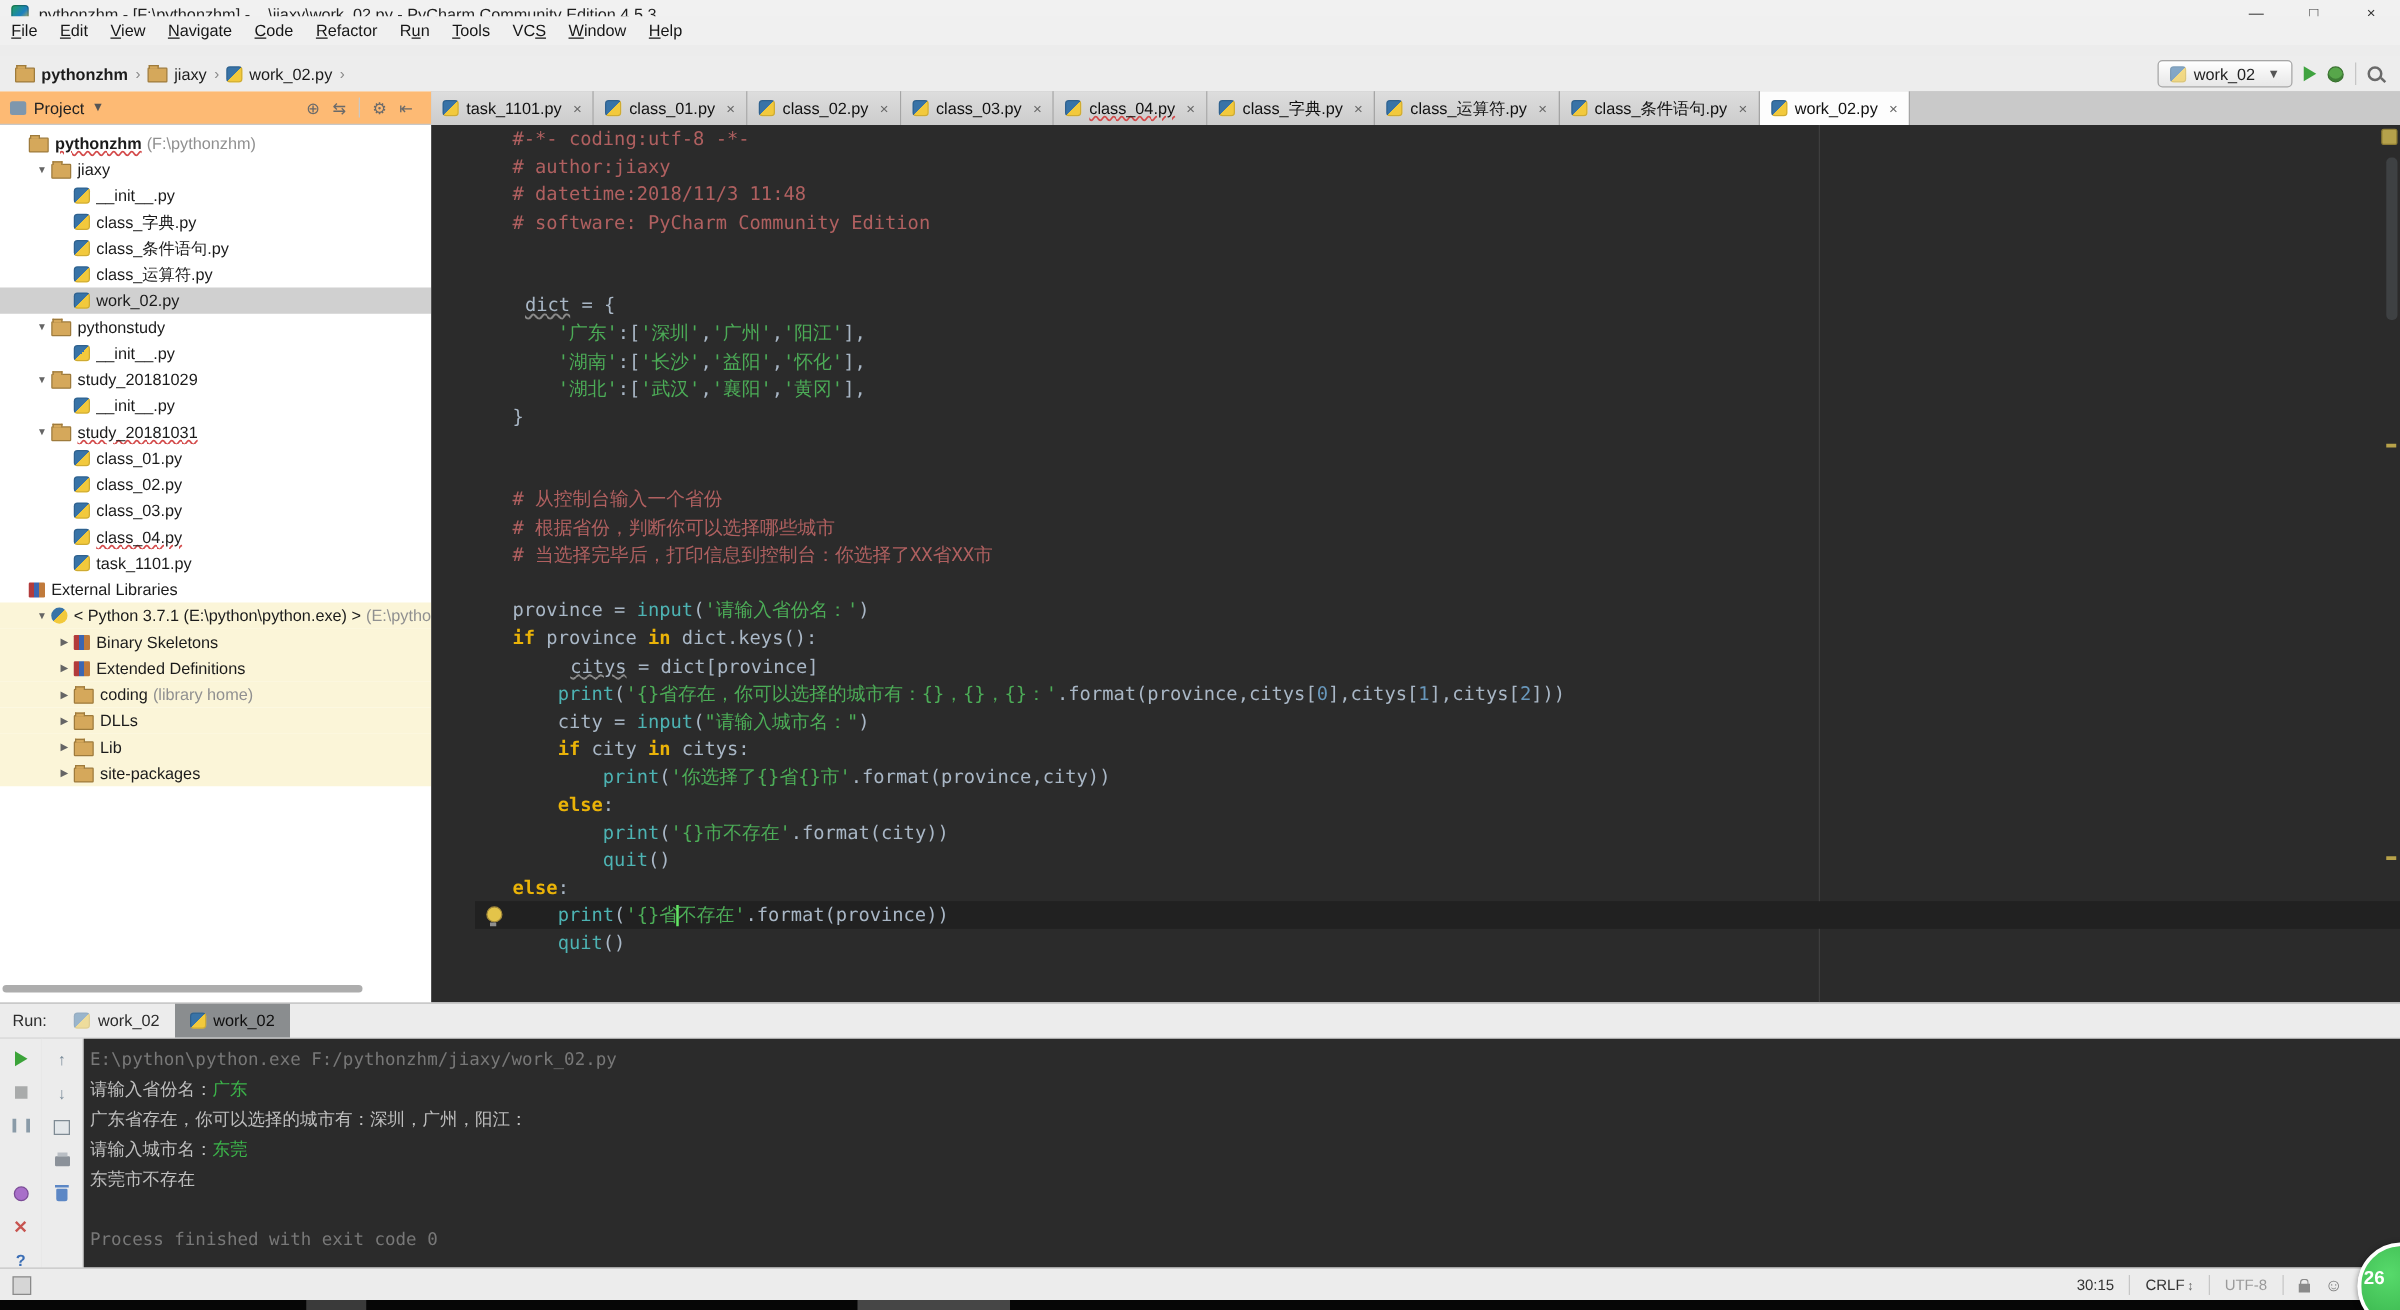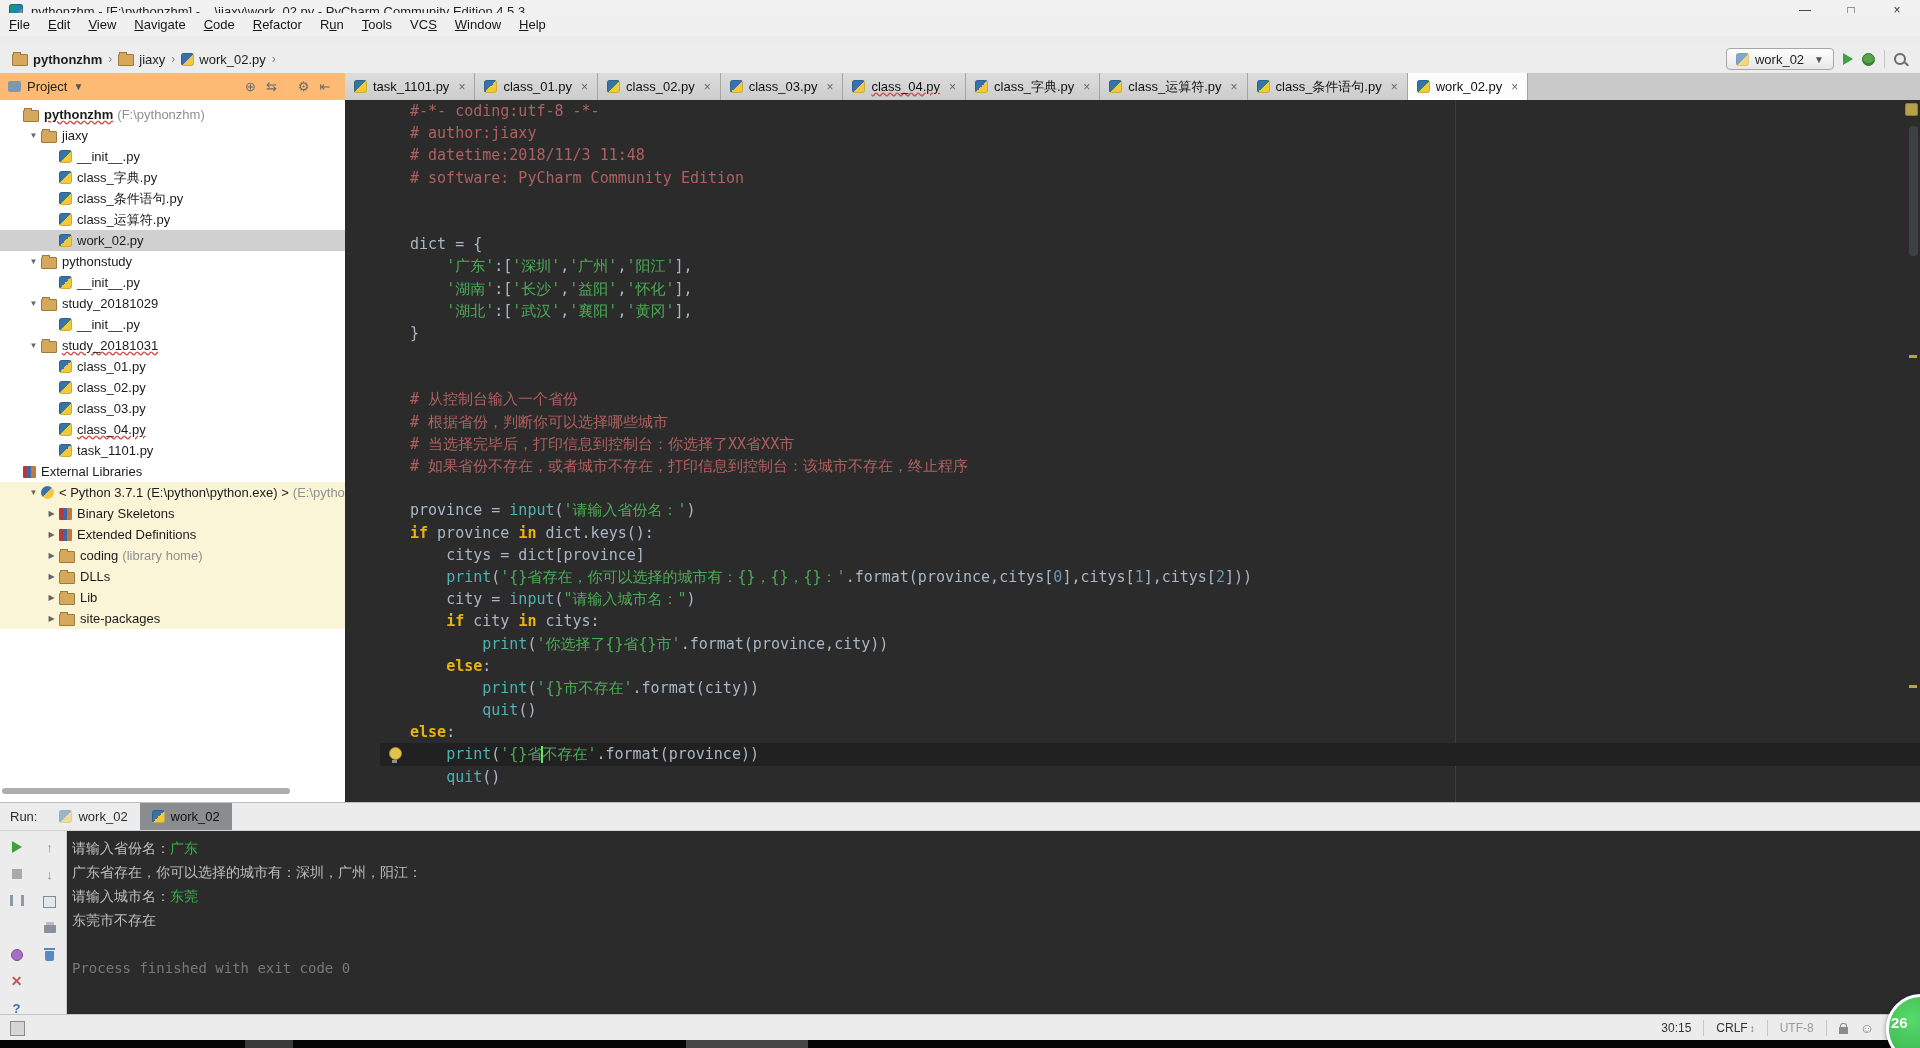--- a/index.html
+++ b/index.html
@@ -65,21 +65,21 @@
   .editor{position:absolute;left:345px;top:100px;right:0;height:702px;background:#2B2B2B;overflow:hidden;}
   .guide{position:absolute;left:1110px;top:0;bottom:0;width:1px;background:#3E3E3E;}
   .code{position:absolute;left:0;top:0;right:14px;font-family:"DejaVu Sans Mono",monospace;font-size:15px;line-height:22.2px;color:#A9B7C6;padding-left:35px;}
   .cl{height:22.2px;white-space:pre;padding-left:30px;}
   .cl.current{background:#212121;position:relative;margin-right:-14px;}
   .cm{color:#B06060;}
   .st{color:#4CAC57;}
   .kw{color:#eab308;font-weight:bold;}
   .fn{color:#4DB3B3;}
   .nu{color:#6897BB;}
-  .wv-gray{text-decoration-style:wavy;text-decoration-color:#8A8A8A;}
+  .wv-gray{text-decoration:underline;text-decoration-style:wavy;text-decoration-color:#8A8A8A;margin-left:10px;}
   .caret{display:inline-block;width:2px;height:17px;background:#64E764;vertical-align:text-bottom;margin:0 -1px;}
   .bulb{position:absolute;left:9px;top:4px;width:11px;height:11px;border-radius:50%;background:#E3C44A;border:1px solid #A3893B;}
   .bulb:after{content:"";position:absolute;left:2px;bottom:-4px;width:5px;height:3px;background:#8F8F8F;}
   .stripe{position:absolute;right:0;top:0;bottom:0;width:14px;}
   .inspect-box{position:absolute;right:2px;top:3px;width:11px;height:11px;background:#B5A14B;border:1px solid #8F7E35;border-radius:2px;}
   .stripe-mark{position:absolute;right:3px;width:8px;height:3px;background:#B8A24A;}
   .vthumb{position:absolute;right:2px;top:22px;width:9px;height:130px;background:#3E4143;border-radius:4px;}
 
   
   .run-panel{position:absolute;left:0;right:0;top:802px;height:212px;background:#ECECEC;border-top:1px solid #BDBDBD;}
@@ -394,21 +394,20 @@
         <div class="cl"><span class=" wv-gray">dict</span><span> = {</span></div>
         <div class="cl"><span>    </span><span class="st">'广东'</span><span>:[</span><span class="st">'深圳'</span><span>,</span><span class="st">'广州'</span><span>,</span><span class="st">'阳江'</span><span>],</span></div>
         <div class="cl"><span>    </span><span class="st">'湖南'</span><span>:[</span><span class="st">'长沙'</span><span>,</span><span class="st">'益阳'</span><span>,</span><span class="st">'怀化'</span><span>],</span></div>
         <div class="cl"><span>    </span><span class="st">'湖北'</span><span>:[</span><span class="st">'武汉'</span><span>,</span><span class="st">'襄阳'</span><span>,</span><span class="st">'黄冈'</span><span>],</span></div>
         <div class="cl"><span>}</span></div>
         <div class="cl"></div>
         <div class="cl"></div>
         <div class="cl"><span class="cm"># 从控制台输入一个省份</span></div>
         <div class="cl"><span class="cm"># 根据省份，判断你可以选择哪些城市</span></div>
         <div class="cl"><span class="cm"># 当选择完毕后，打印信息到控制台：你选择了XX省XX市</span></div>
-        <div class="cl"><span class="cm"># 如果省份不存在，或者城市不存在，打印信息到控制台：该城市不存在，终止程序</span></div>
         <div class="cl"></div>
         <div class="cl"><span>province = </span><span class="fn">input</span><span>(</span><span class="st">'请输入省份名：'</span><span>)</span></div>
         <div class="cl"><span class="kw">if </span><span>province </span><span class="kw">in </span><span>dict.keys():</span></div>
         <div class="cl"><span>    </span><span class=" wv-gray">citys</span><span> = dict[province]</span></div>
         <div class="cl"><span>    </span><span class="fn">print</span><span>(</span><span class="st">'{}省存在，你可以选择的城市有：{}，{}，{}：'</span><span>.format(province,citys[</span><span class="nu">0</span><span>],citys[</span><span class="nu">1</span><span>],citys[</span><span class="nu">2</span><span>]))</span></div>
         <div class="cl"><span>    </span><span>city = </span><span class="fn">input</span><span>(</span><span class="st">"请输入城市名："</span><span>)</span></div>
         <div class="cl"><span>    </span><span class="kw">if </span><span>city </span><span class="kw">in </span><span>citys:</span></div>
         <div class="cl"><span>        </span><span class="fn">print</span><span>(</span><span class="st">'你选择了{}省{}市'</span><span>.format(province,city))</span></div>
         <div class="cl"><span>    </span><span class="kw">else</span><span>:</span></div>
         <div class="cl"><span>        </span><span class="fn">print</span><span>(</span><span class="st">'{}市不存在'</span><span>.format(city))</span></div>
@@ -464,20 +463,21 @@
             <span class="ri-frame"></span>
           </span>
         <span class="rt-icon">
             <span class="ri-printer"></span>
           </span>
         <span class="rt-icon">
             <span class="ri-trash"></span>
           </span>
       </div>
       <div class="console">
+          <div class="con-line"><span class="sys">E:\python\python.exe F:/pythonzhm/jiaxy/work_02.py</span></div>
           <div class="con-line"><span class="out">请输入省份名：</span><span class="usr">广东</span></div>
           <div class="con-line"><span class="out">广东省存在，你可以选择的城市有：深圳，广州，阳江：</span></div>
           <div class="con-line"><span class="out">请输入城市名：</span><span class="usr">东莞</span></div>
           <div class="con-line"><span class="out">东莞市不存在</span></div>
           <div class="con-line"></div>
           <div class="con-line"><span class="sys">Process finished with exit code 0</span></div>
         </div>
     </div>
   </div>
 

